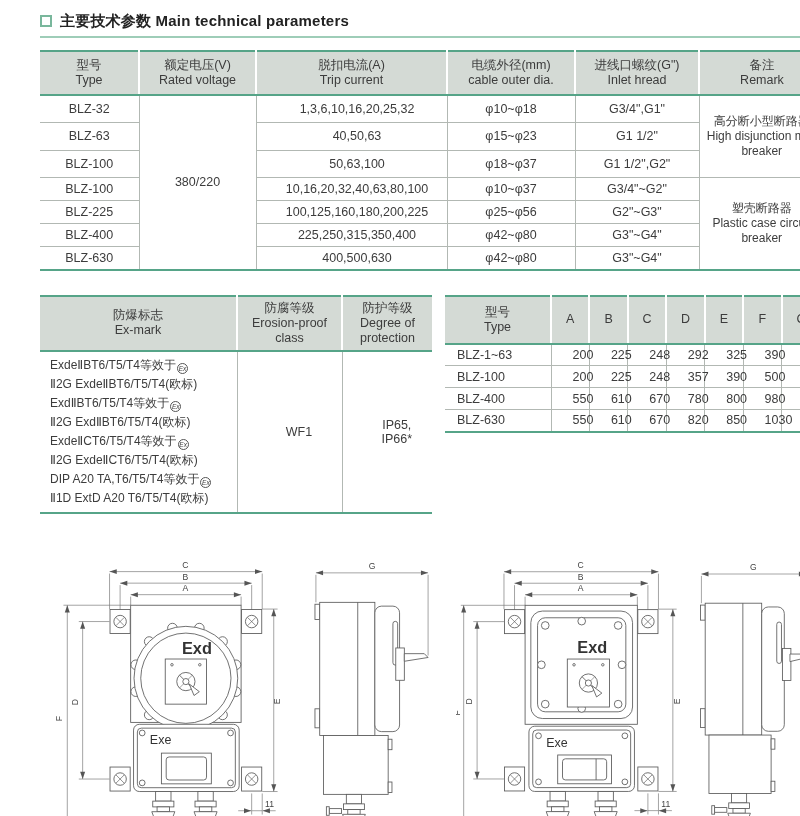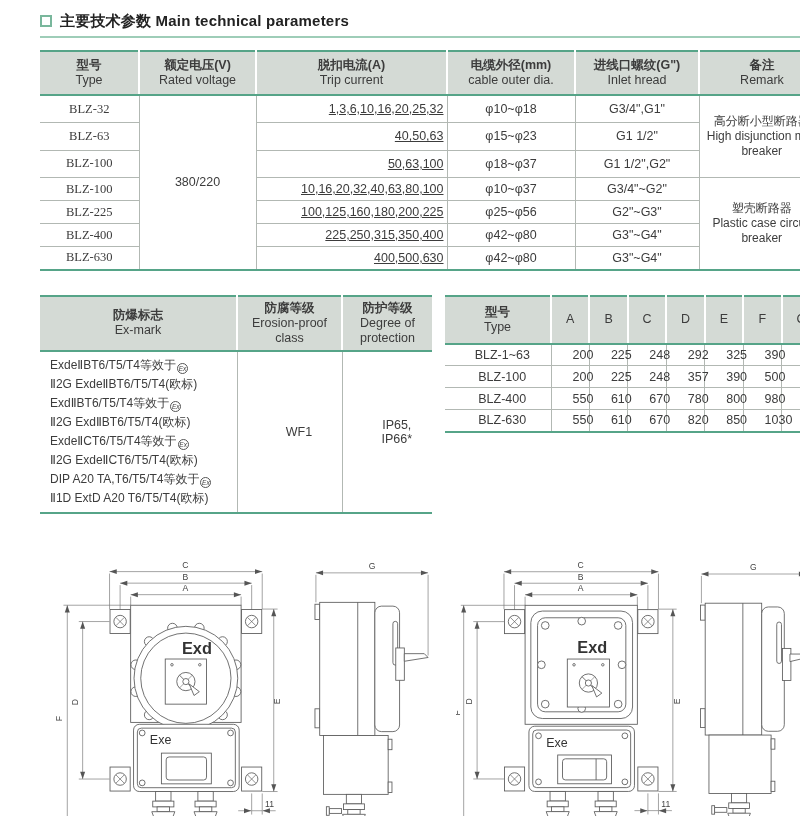--- a/index.html
+++ b/index.html
@@ -22,47 +22,47 @@
   .title-sq{width:12px;height:12px;border:2px solid #79b79c;background:#fff;flex:0 0 auto;}
   .title-text{font-size:15px;font-weight:bold;color:#222;letter-spacing:.2px;}
   .title-underline{margin-top:4px;border-bottom:2px solid var(--green-light);}
   
   table.tbl{border-collapse:collapse;table-layout:fixed;border-top:2px solid var(--green);border-bottom:2px solid var(--green);}
   .tbl th{
     background:var(--hdr);font-weight:normal;padding:4px 2px;
     border-bottom:2px solid var(--green);font-size:12.5px;line-height:1.2;
   }
   .tbl th + th{border-left:2px solid #fff;}
-  .tbl .h-zh{font-weight:bold;}
+  .tbl .h-zh{font-weight:normal;}
   .tbl td{font-size:12.5px;text-align:center;padding:2px 3px;}
   .tbl td + td{border-left:1px solid var(--grid);}
   .tbl tbody tr + tr td{border-top:1px solid var(--grid);}
   
   .main-tbl{width:784px;margin-top:12px;}
   .main-tbl th{height:44px;}
   .main-tbl td{height:23px;}
-  .main-tbl td.type{border-right:1px solid var(--grid);font-family:Liberation Serif, serif;}
-  .main-tbl td.trip{text-align:right;padding-left:14px;border-right:1px solid var(--grid);text-decoration:underline;}
+  .main-tbl td.type{border-right:1px solid var(--grid);}
+  .main-tbl td.trip{text-align:center;padding-left:14px;border-right:1px solid var(--grid);}
   .main-tbl td.inlet{border-right:1px solid var(--grid);}
   .main-tbl td.remark{font-size:12px;line-height:1.25;padding:18px 6px;}
   
   .mid-row{display:flex;margin-top:24px;gap:13px;align-items:flex-start;}
   .ex-tbl{width:392px;}
   .ex-tbl th{height:48px;}
   .ex-tbl td{height:154px;padding-left:22px;}
   .ex-tbl td.exmark{text-align:left;padding:4px 2px 4px 10px;font-size:12px;line-height:19px;white-space:nowrap;}
   .exsym{
     display:inline-flex;align-items:center;justify-content:center;
     width:11px;height:11px;border:1px solid #555;border-radius:50%;
     font-size:6.5px;font-style:italic;line-height:1;vertical-align:-2px;margin-left:1px;
   }
   .dim-tbl{width:375px;}
   .dim-tbl th{height:48px;}
   .dim-tbl td{height:22px;padding-left:21px;}
-  .dim-tbl td.type{text-align:center;padding-left:12px;}
+  .dim-tbl td.type{text-align:left;padding-left:12px;}
   
   .drawings{display:flex;justify-content:space-between;align-items:flex-start;margin-top:42px;padding:0 10px;}
   .drawings svg{display:block;}
   .st{stroke:#5b5b5b;stroke-width:.9;fill:none;}
   .stf{stroke:#5b5b5b;stroke-width:.9;fill:#fff;}
   .dim{stroke:#777;stroke-width:.7;fill:none;}
   .dimt{font-size:9px;fill:#444;}
   .lbl-big{font-size:17px;font-weight:bold;fill:#333;}
   .lbl-med{font-size:13px;fill:#333;}
 </style>

